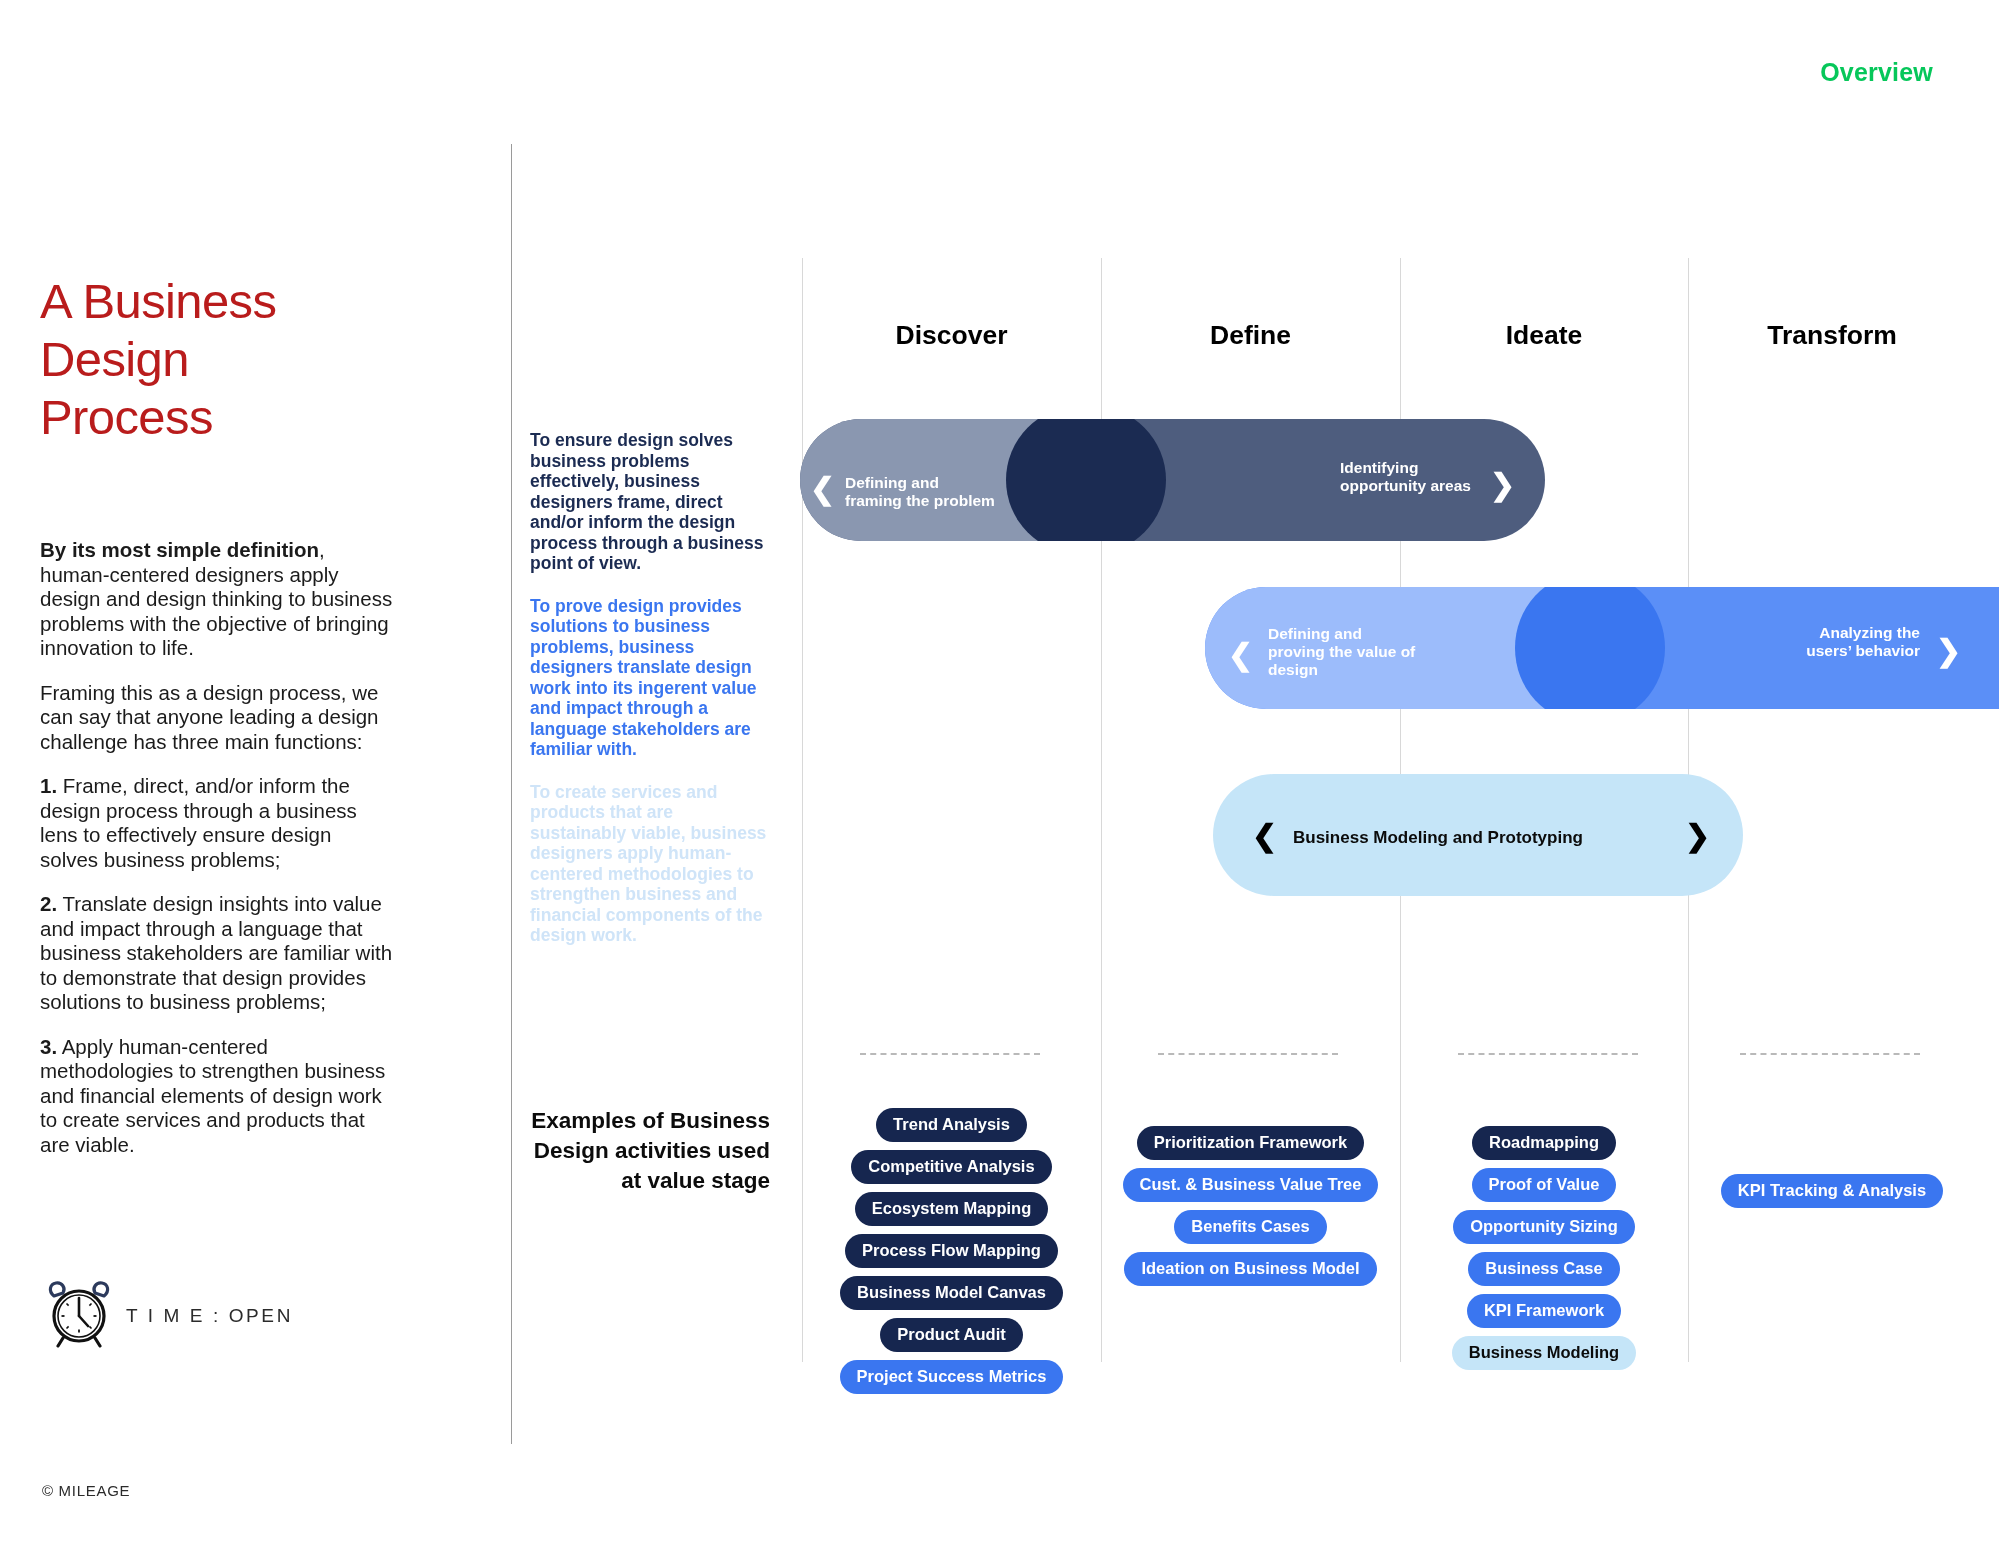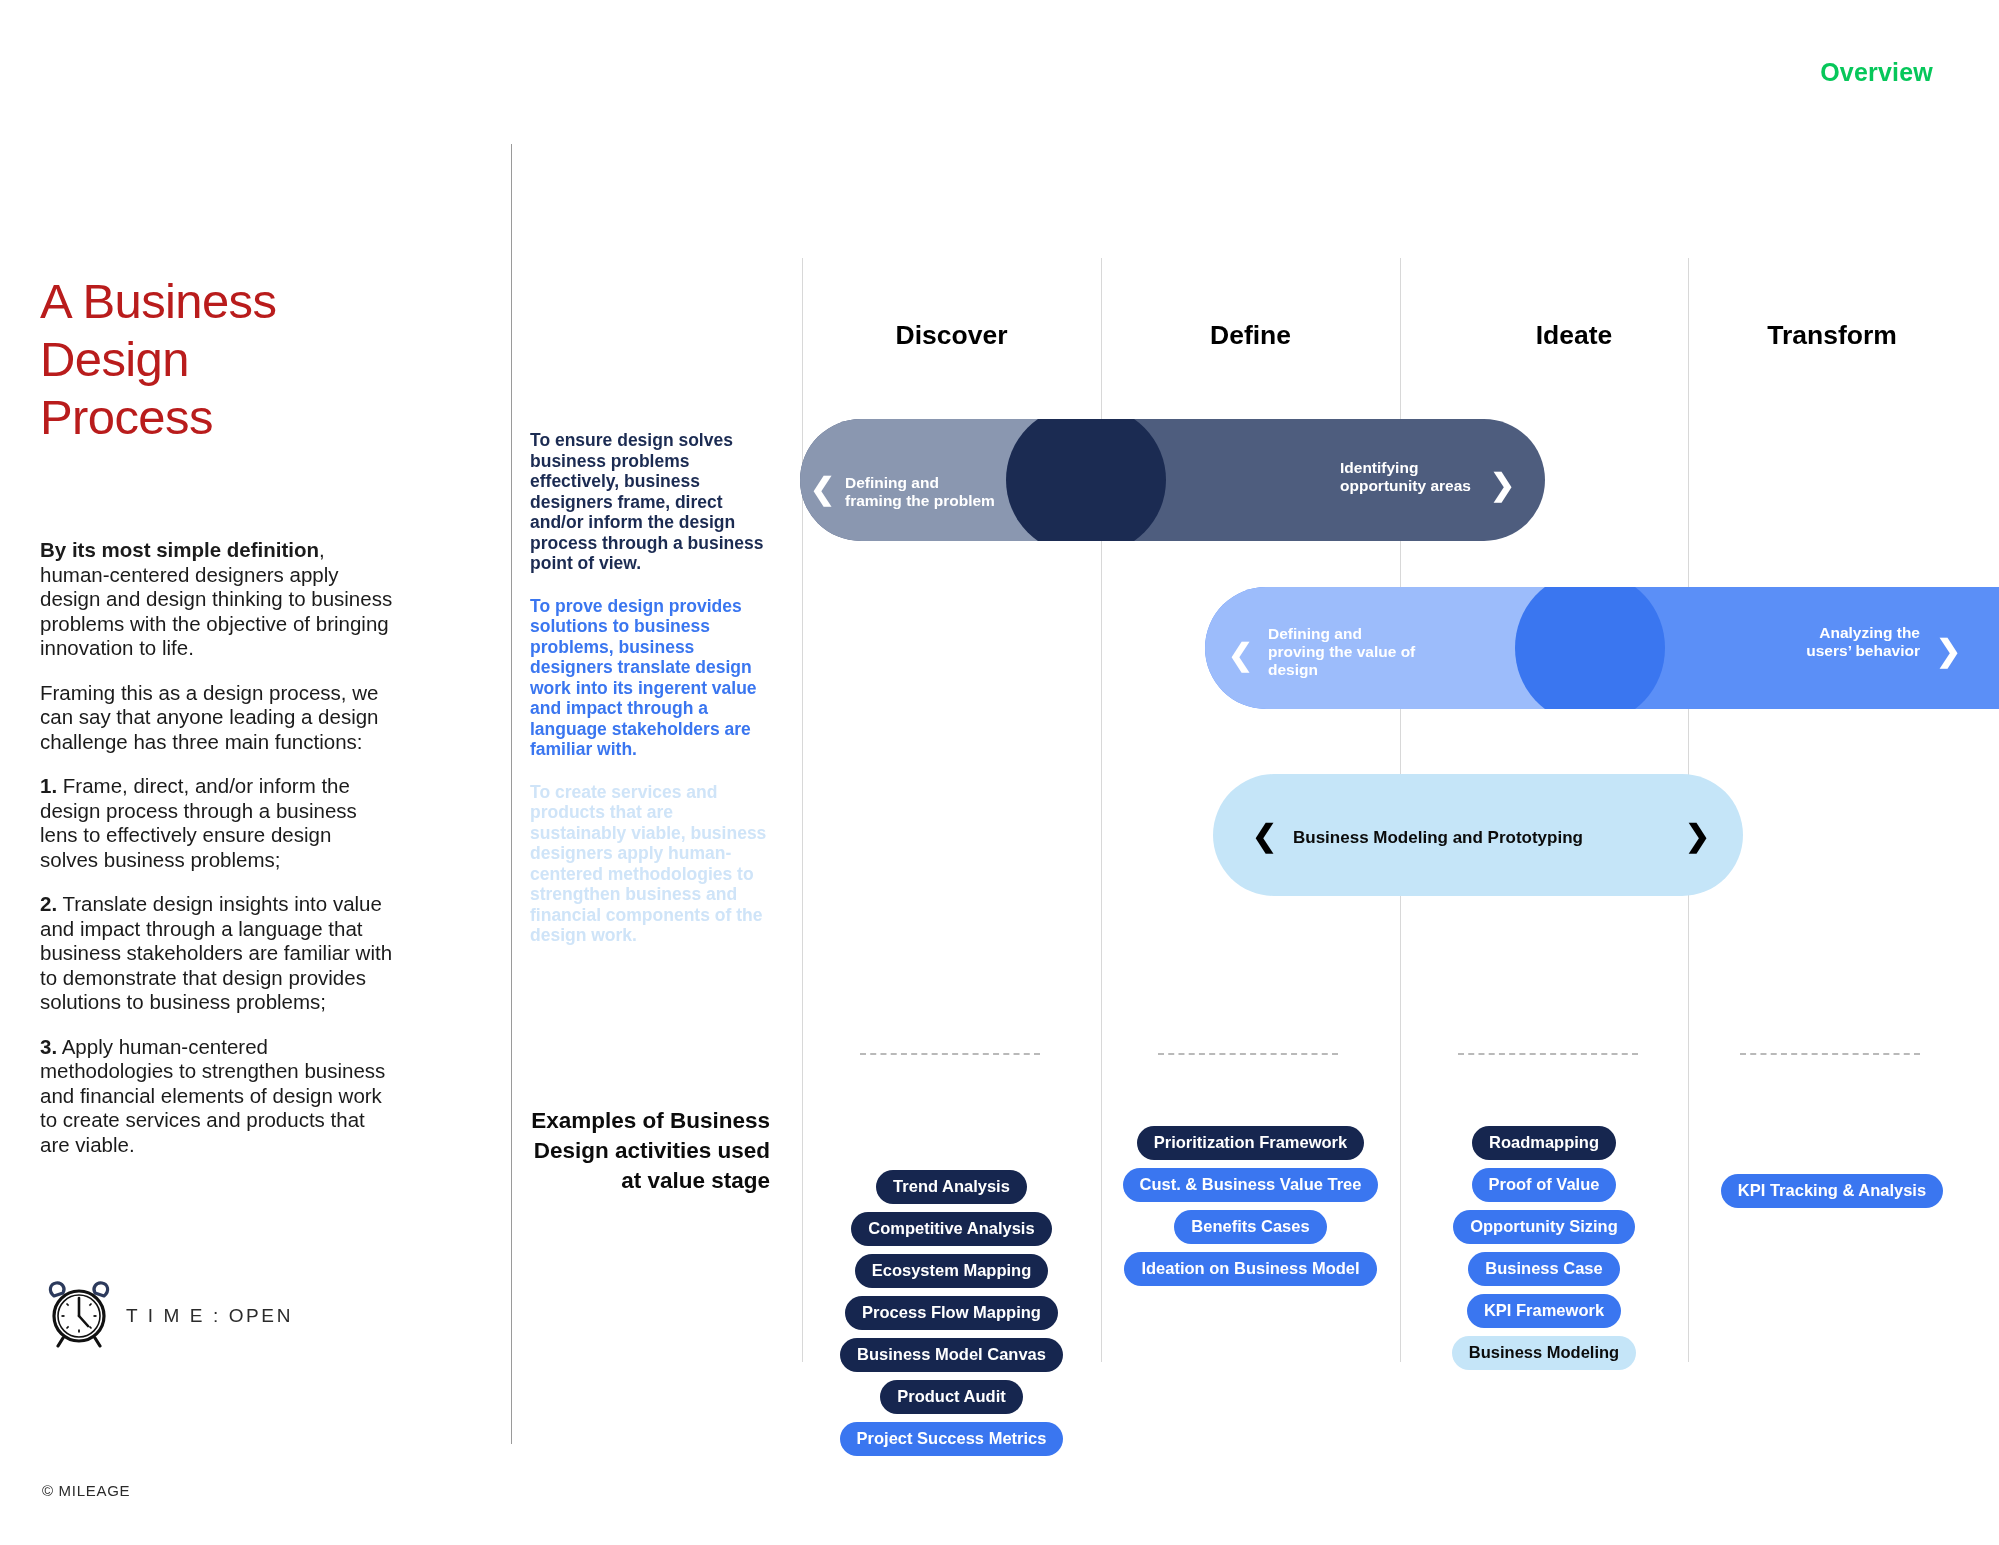--- a/index.html
+++ b/index.html
@@ -249,21 +249,21 @@
   <div class="intents">
     <div class="intent c1">To ensure design solves business problems effectively, business designers frame, direct and/or inform the design process through a business point of view.</div>
     <div class="intent c2">To prove design provides solutions to business problems, business designers translate design work into its ingerent value and impact through a language stakeholders are familiar with.</div>
     <div class="intent c3">To create services and products that are sustainably viable, business designers apply human-centered methodologies to strengthen business and financial components of the design work.</div>
   </div>
 
   <div class="examples-label">Examples of Business Design activities used at value stage</div>
 
   <div class="stage-head" style="left:802px; width:299px;">Discover</div>
   <div class="stage-head" style="left:1101px; width:299px;">Define</div>
-  <div class="stage-head" style="left:1400px; width:288px;margin-left:30px;">Ideate</div>
+  <div class="stage-head" style="left:1400px; width:288px;">Ideate</div>
   <div class="stage-head" style="left:1688px; width:288px;">Transform</div>
 
   <div class="pill" style="left:800px; top:419px; width:745px; height:122px; overflow:hidden; background:#4e5d7e;">
     <div class="pill-seg" style="left:0; width:250px; background:#8a97b0;"></div>
     <div class="pill-blob" style="left:206px; top:-13px; width:160px; height:148px; background:#1b2b52;"></div>
   </div>
   <div class="chev" style="left:810px; top:474px;">❮</div>
   <div class="pill-label" style="left:845px; top:474px; width:150px;">Defining and framing the problem</div>
   <div class="pill-label" style="left:1340px; top:459px; width:135px; text-align:left;">Identifying opportunity areas</div>
   <div class="chev" style="left:1490px; top:470px;">❯</div>
@@ -280,21 +280,21 @@
   <div class="pill" style="left:1213px; top:774px; width:530px; height:122px; background:#c5e5f8;"></div>
   <div class="chev dark" style="left:1252px; top:821px;">❮</div>
   <div class="pill-label" style="left:1293px; top:829px; width:370px; text-align:left; color:#0b0b0b; font-size:17px;">Business Modeling and Prototyping</div>
   <div class="chev dark" style="left:1685px; top:821px;">❯</div>
 
   <div class="dashline" style="left:860px; top:1053px; width:180px;"></div>
   <div class="dashline" style="left:1158px; top:1053px; width:180px;"></div>
   <div class="dashline" style="left:1458px; top:1053px; width:180px;"></div>
   <div class="dashline" style="left:1740px; top:1053px; width:180px;"></div>
 
-  <div class="tagcol" style="left:802px; top:1170px; width:299px;">
+  <div class="tagcol" style="left:802px; top:1108px; width:299px;">
       <div class="tag navy">Trend Analysis</div>
       <div class="tag navy">Competitive Analysis</div>
       <div class="tag navy">Ecosystem Mapping</div>
       <div class="tag navy">Process Flow Mapping</div>
       <div class="tag navy">Business Model Canvas</div>
       <div class="tag navy">Product Audit</div>
       <div class="tag blue">Project Success Metrics</div>
     </div>
   <div class="tagcol" style="left:1101px; top:1126px; width:299px;">
       <div class="tag navy">Prioritization Framework</div>

